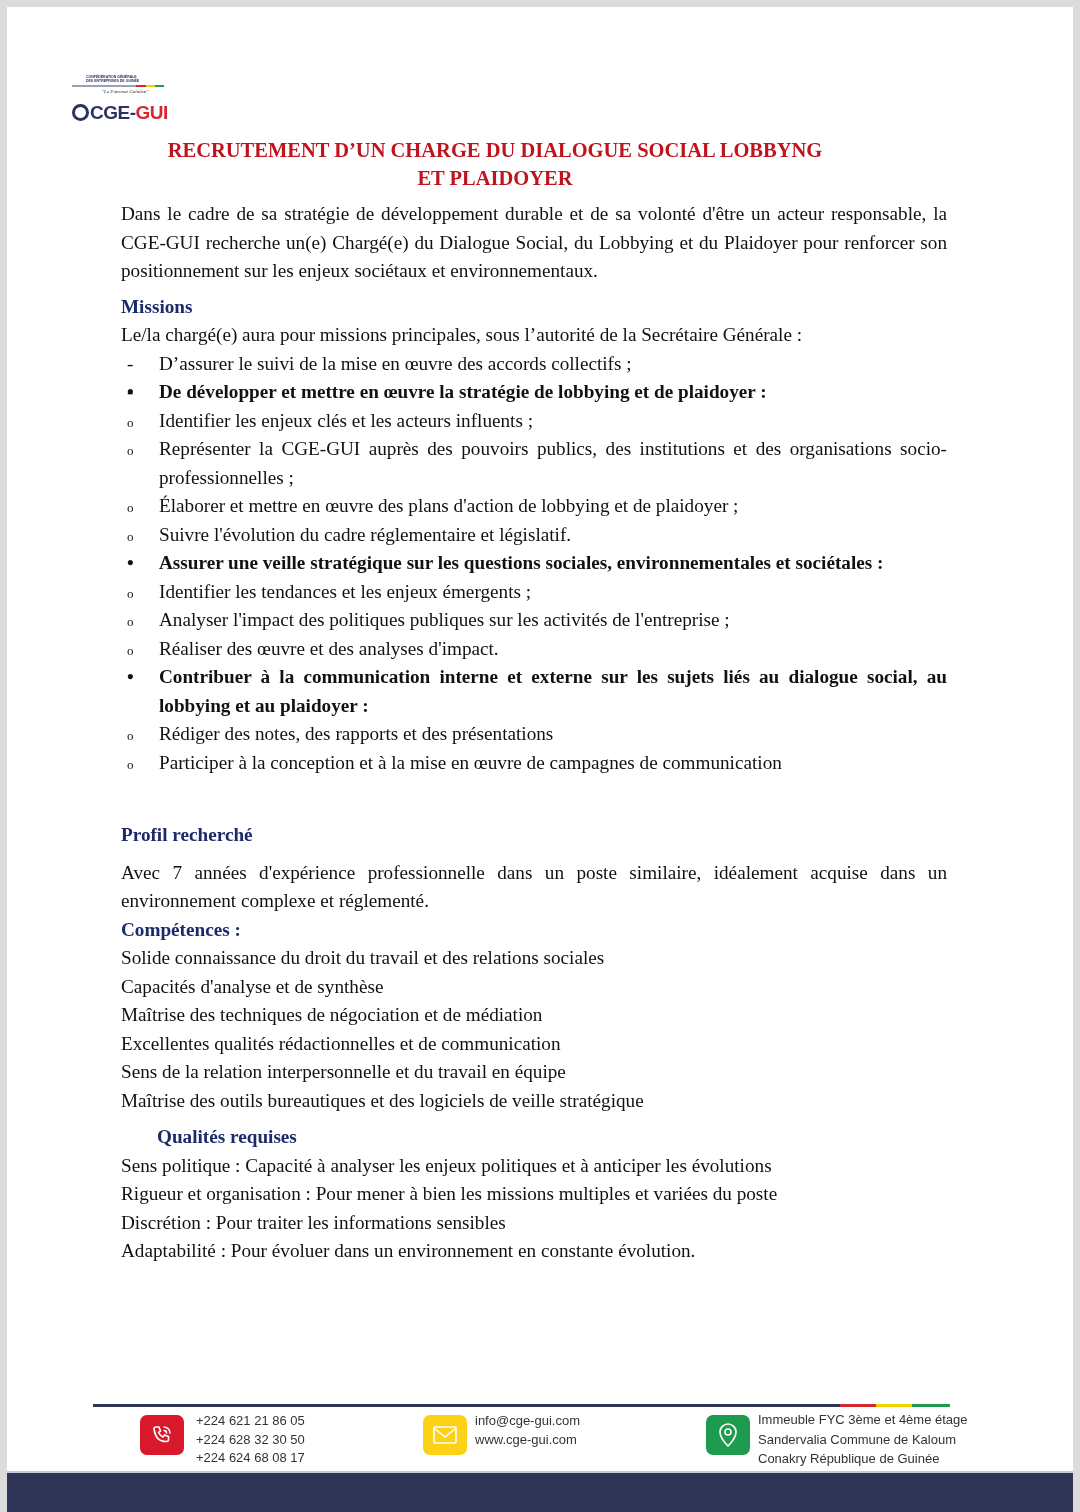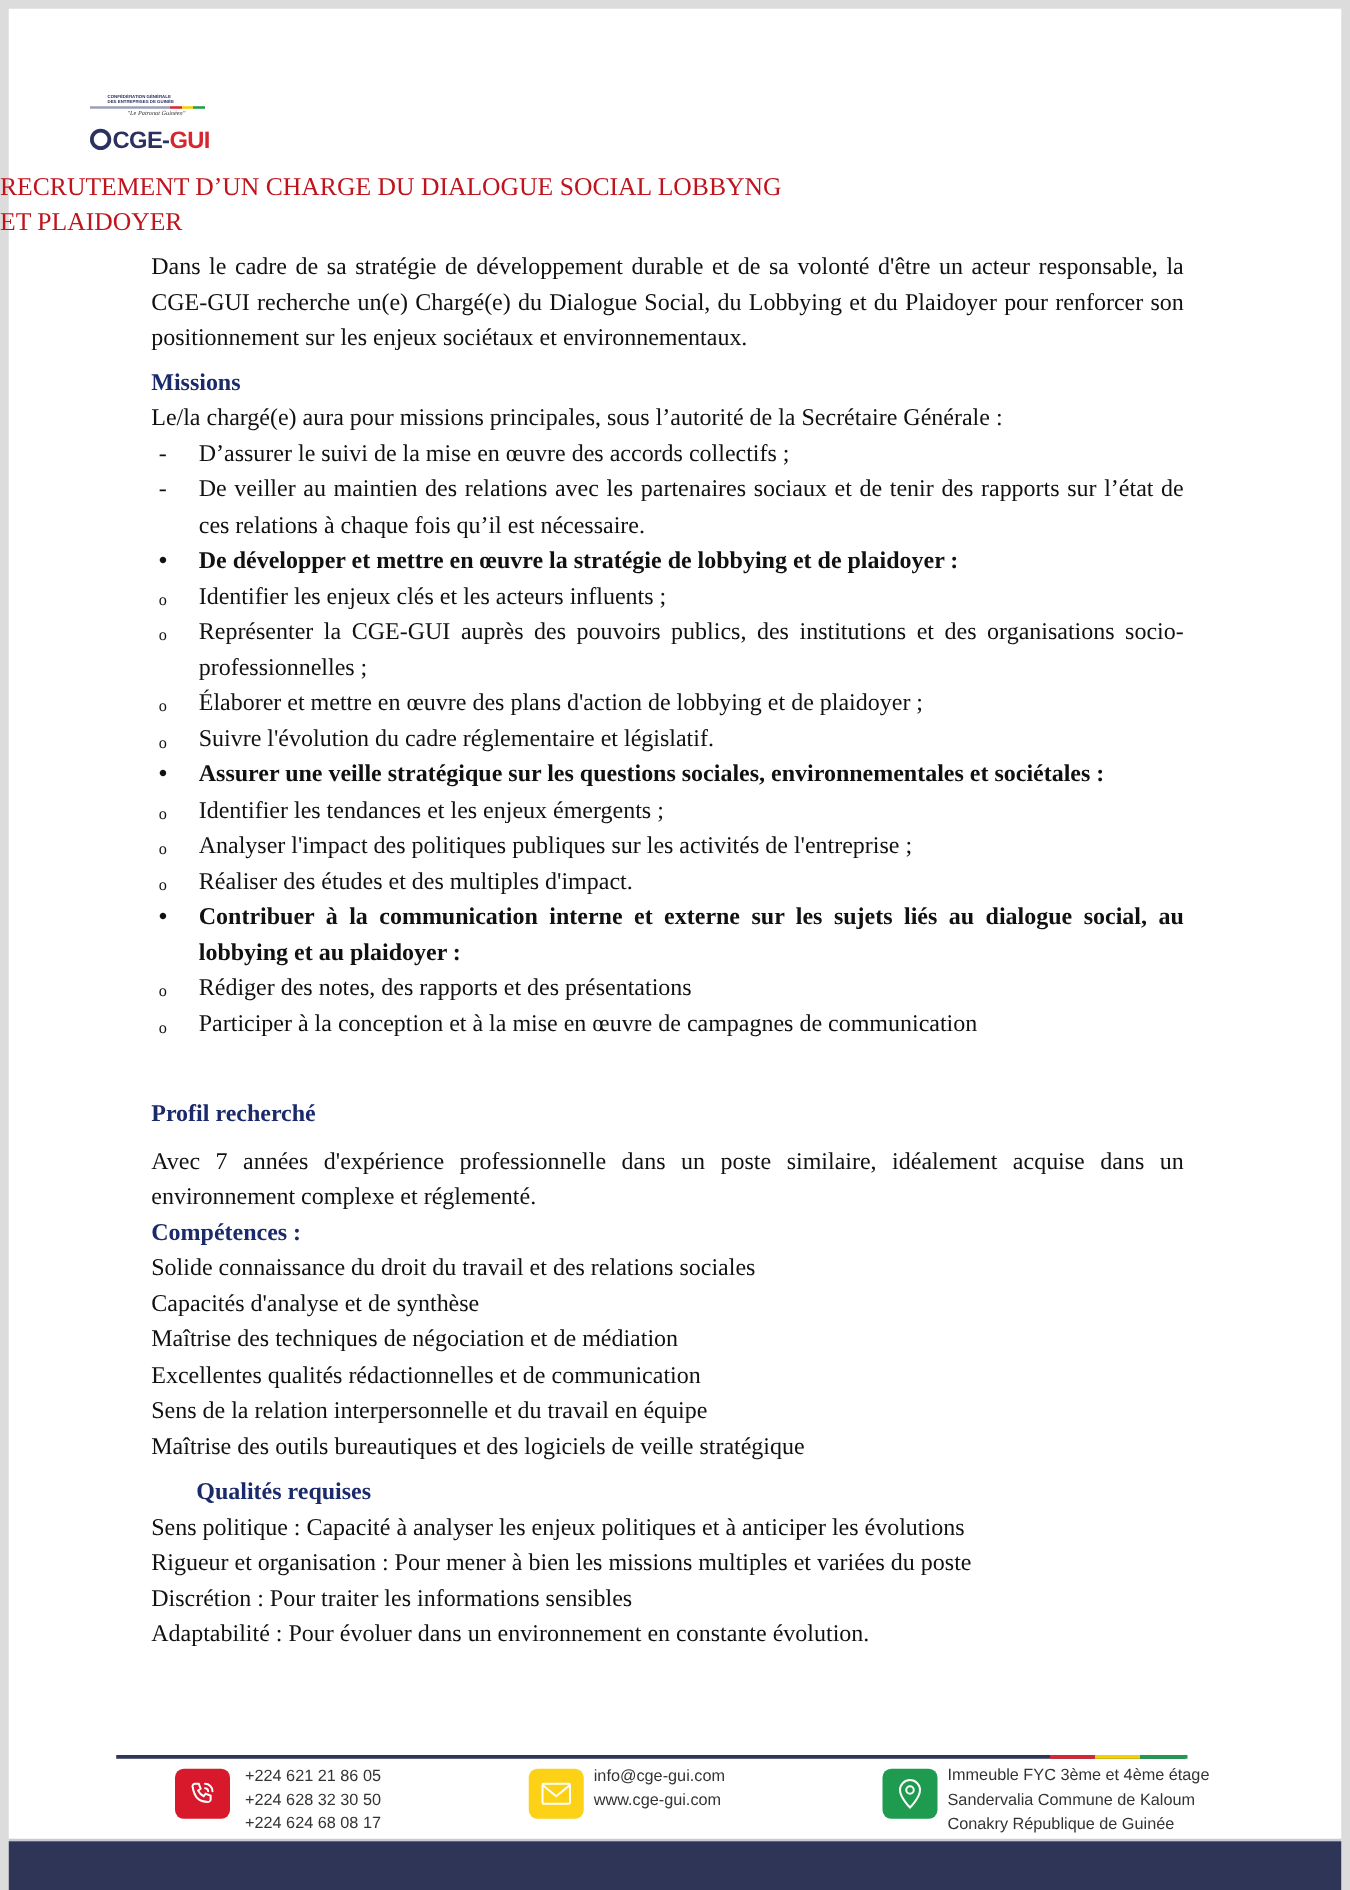--- a/index.html
+++ b/index.html
@@ -6,21 +6,21 @@
   body{width:1080px;height:1512px;background:#dcdcdc;position:relative;overflow:hidden;font-family:"Liberation Serif",serif;color:#111;}
   .page{position:absolute;left:7px;top:7px;width:1066px;height:1505px;background:#fff;}
   .logo{position:absolute;left:72px;top:55px;width:100px;height:50px;}
   .logo .mark{position:absolute;left:0;top:0;font-family:"Liberation Sans",sans-serif;font-weight:bold;font-size:19px;letter-spacing:-0.5px;line-height:22px;margin-top:47px;}
   .logo .mark .c{color:#2b3160;}
   .logo .mark .g{color:#d7262f;}
   .logo .gear{display:inline-block;width:17px;height:17px;border:3px solid #2b3160;border-radius:50%;box-sizing:border-box;vertical-align:-2px;margin-right:1px;}
   .logo .sub{position:absolute;left:14px;top:20px;font-family:"Liberation Sans",sans-serif;font-size:3.5px;line-height:4px;color:#2b3160;font-weight:bold;white-space:nowrap;}
   .logo .rule{position:absolute;left:0;top:30px;width:92px;height:2px;background:linear-gradient(90deg,#9aa0b8 0 70%,#d7262f 70% 80%,#f5d000 80% 90%,#1e9b4e 90% 100%);}
   .logo .tag{position:absolute;left:30px;top:34px;font-family:"Liberation Serif",serif;font-style:italic;font-size:5px;color:#333;white-space:nowrap;}
-  .title{position:absolute;left:0;width:990px;top:136px;color:#c0141d;font-weight:normal;font-size:20.5px;line-height:28px;}
+  .title{position:absolute;left:0;width:990px;top:136px;text-align:center;color:#c0141d;font-weight:bold;font-size:20.5px;line-height:28px;}
   .content{position:absolute;left:121px;top:200px;width:826px;font-size:19.2px;line-height:28.5px;}
   .para{text-align:justify;margin:0;}
   .h{color:#1b2a6b;font-weight:bold;margin:0;}
   .row{position:relative;padding-left:38px;margin:0;text-align:justify;}
   .row .b{position:absolute;left:6px;top:0;width:20px;}
   .row.bold{font-weight:bold;}
   .row .circ{font-size:13px;top:2px;}
   .plain{margin:0;}
   .footer-line{position:absolute;left:93px;top:1404px;width:855px;height:3px;background:#2e3557;}
   .flag{position:absolute;top:1404px;height:3px;}
@@ -49,30 +49,30 @@
   <div>ET PLAIDOYER</div>
 </div>
 
 <div class="content">
   <p class="para" style="margin-bottom:7px;">Dans le cadre de sa stratégie de développement durable et de sa volonté d'être un acteur responsable, la CGE-GUI recherche un(e) Chargé(e) du Dialogue Social, du Lobbying et du Plaidoyer pour renforcer son positionnement sur les enjeux sociétaux et environnementaux.</p>
 
   <p class="h">Missions</p>
   <p class="plain">Le/la chargé(e) aura pour missions principales, sous l’autorité de la Secrétaire Générale :</p>
   <div id="missions-list">
       <div class="row"><span class="b">-</span><span>D’assurer le suivi de la mise en œuvre des accords collectifs ;</span></div>
-      <div class="row"><span class="b">-</span><span>De veiller au maintien des relations avec les partenaires sociaux et de tenir des rapports sur l’état de ces relations à chaque fois qu’il est nécessaire.</span></div>
+      <div class="row"><span class="b">-</span></div>
       <div class="row bold"><span class="b">•</span><span>De développer et mettre en œuvre la stratégie de lobbying et de plaidoyer :</span></div>
       <div class="row"><span class="b circ">o</span><span>Identifier les enjeux clés et les acteurs influents ;</span></div>
       <div class="row"><span class="b circ">o</span><span>Représenter la CGE-GUI auprès des pouvoirs publics, des institutions et des organisations socio-professionnelles ;</span></div>
       <div class="row"><span class="b circ">o</span><span>Élaborer et mettre en œuvre des plans d'action de lobbying et de plaidoyer ;</span></div>
       <div class="row"><span class="b circ">o</span><span>Suivre l'évolution du cadre réglementaire et législatif.</span></div>
       <div class="row bold"><span class="b">•</span><span>Assurer une veille stratégique sur les questions sociales, environnementales et sociétales :</span></div>
       <div class="row"><span class="b circ">o</span><span>Identifier les tendances et les enjeux émergents ;</span></div>
       <div class="row"><span class="b circ">o</span><span>Analyser l'impact des politiques publiques sur les activités de l'entreprise ;</span></div>
-      <div class="row"><span class="b circ">o</span><span>Réaliser des études et des multiples d'impact.</span></div>
+      <div class="row"><span class="b circ">o</span><span>Réaliser des œuvre et des analyses d'impact.</span></div>
       <div class="row bold"><span class="b">•</span><span>Contribuer à la communication interne et externe sur les sujets liés au dialogue social, au lobbying et au plaidoyer :</span></div>
       <div class="row"><span class="b circ">o</span><span>Rédiger des notes, des rapports et des présentations</span></div>
       <div class="row"><span class="b circ">o</span><span>Participer à la conception et à la mise en œuvre de campagnes de communication</span></div>
     </div>
 
   <p class="h" style="margin-top:44px;margin-bottom:9px;">Profil recherché</p>
   <p class="para" style="margin-bottom:0;">Avec 7 années d'expérience professionnelle dans un poste similaire, idéalement acquise dans un environnement complexe et réglementé.</p>
 
   <p class="h">Compétences :</p>
   <div>

